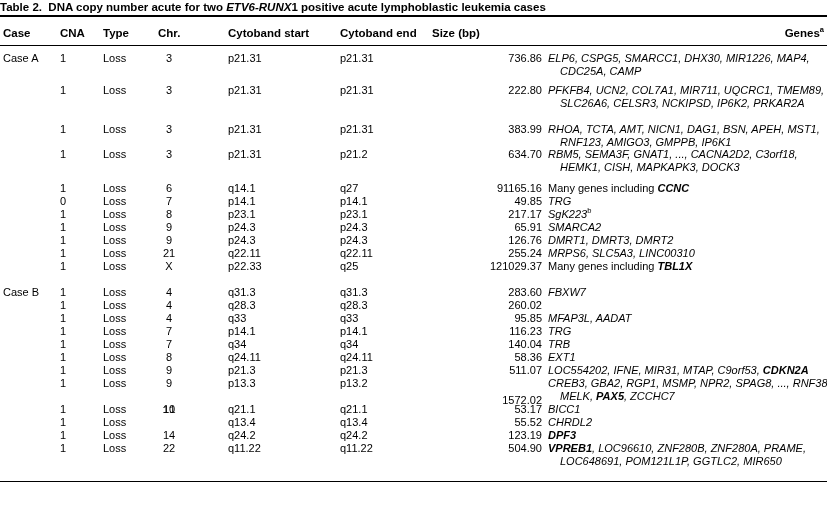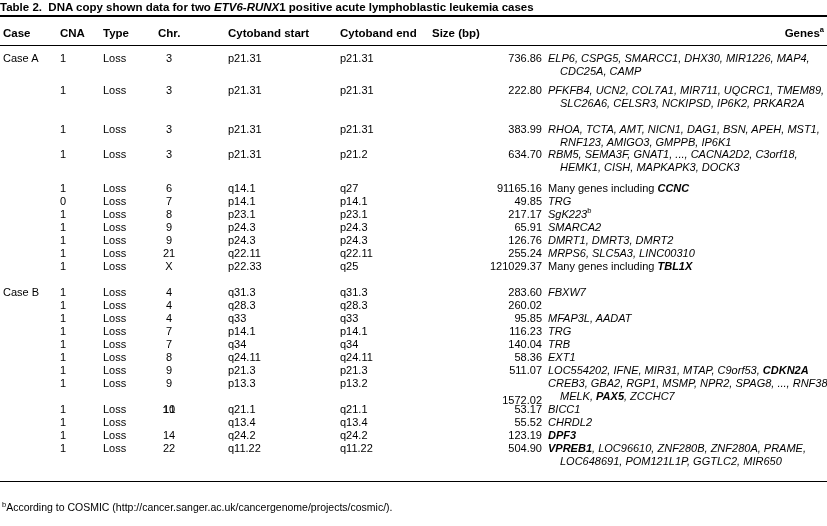--- a/index.html
+++ b/index.html
@@ -73,21 +73,21 @@
 </head>
 <body>
 
 <div id="table2">
 
   <div class="rule thick" id="rule-top"></div>
   <div class="rule thin" id="rule-head"></div>
   <div class="rule thin" id="rule-bottom"></div>
 
   <div id="caption">
-    <span class="lbl">Table 2.</span><span>&nbsp;&nbsp;</span><span class="txt">DNA copy shown data for two </span><span class="ital">ETV6-RUNX</span><span class="txt">1 positive acute lymphoblastic leukemia cases</span>
+    <span class="lbl">Table 2.</span><span>&nbsp;&nbsp;</span><span class="txt">DNA copy number acute for two </span><span class="ital">ETV6-RUNX</span><span class="txt">1 positive acute lymphoblastic leukemia cases</span>
   </div>
 
   <div class="hcell c-case">Case</div>
   <div class="hcell c-cna">CNA</div>
   <div class="hcell c-type">Type</div>
   <div class="hcell c-chr">Chr.</div>
   <div class="hcell c-cbs">Cytoband start</div>
   <div class="hcell c-cbe">Cytoband end</div>
   <div class="hcell" id="h-size" style="left:432px;">Size (bp)</div>
   <div class="hcell" id="h-genes" style="left:548px;width:276px;text-align:right;"><span>Genes</span><span class="sup">a</span></div>
@@ -251,15 +251,14 @@
       <div class="genes c-genes" style="top: 429px;"><b>DPF3</b></div>
       <div class="cell c-cna" style="top: 442px;">1</div>
       <div class="cell c-type" style="top: 442px;">Loss</div>
       <div class="cell c-chr" style="top: 442px;">22</div>
       <div class="cell c-cbs" style="top: 442px;">q11.22</div>
       <div class="cell c-cbe" style="top: 442px;">q11.22</div>
       <div class="cell num c-size" style="top: 442px;">504.90</div>
       <div class="genes c-genes" style="top: 442px;"><b>VPREB1</b>, LOC96610, ZNF280B, ZNF280A, PRAME, LOC648691, POM121L1P, GGTLC2, MIR650</div>
     </div>
 
-  <div class="fn" id="fn-b"><span class="supn">b</span><span>According to COSMIC (http://cancer.sanger.ac.uk/cancergenome/projects/cosmic/).</span></div>
 
 </div>
 
 </body></html>

